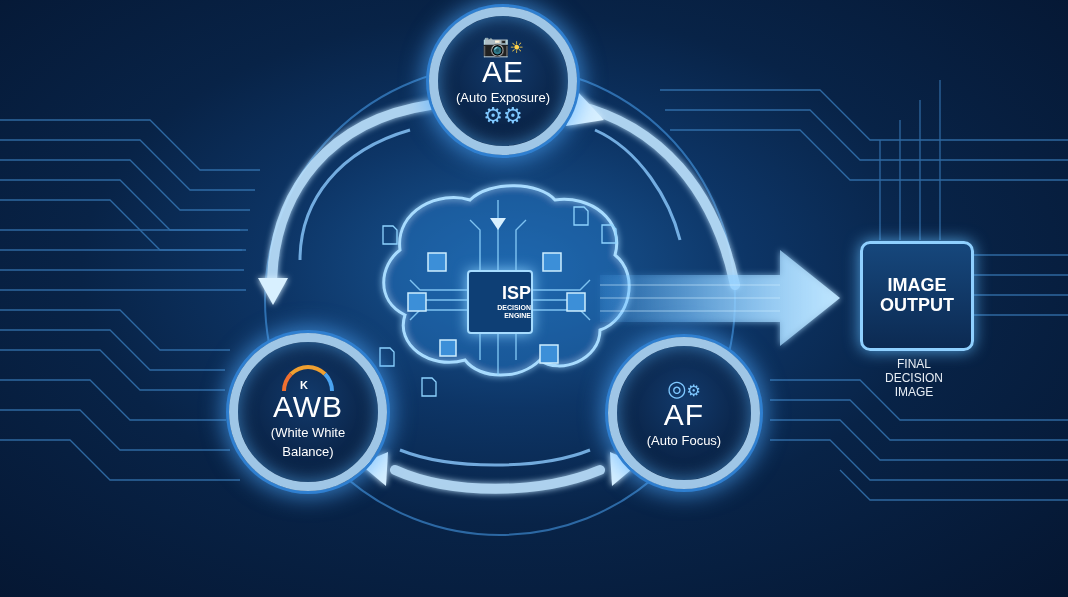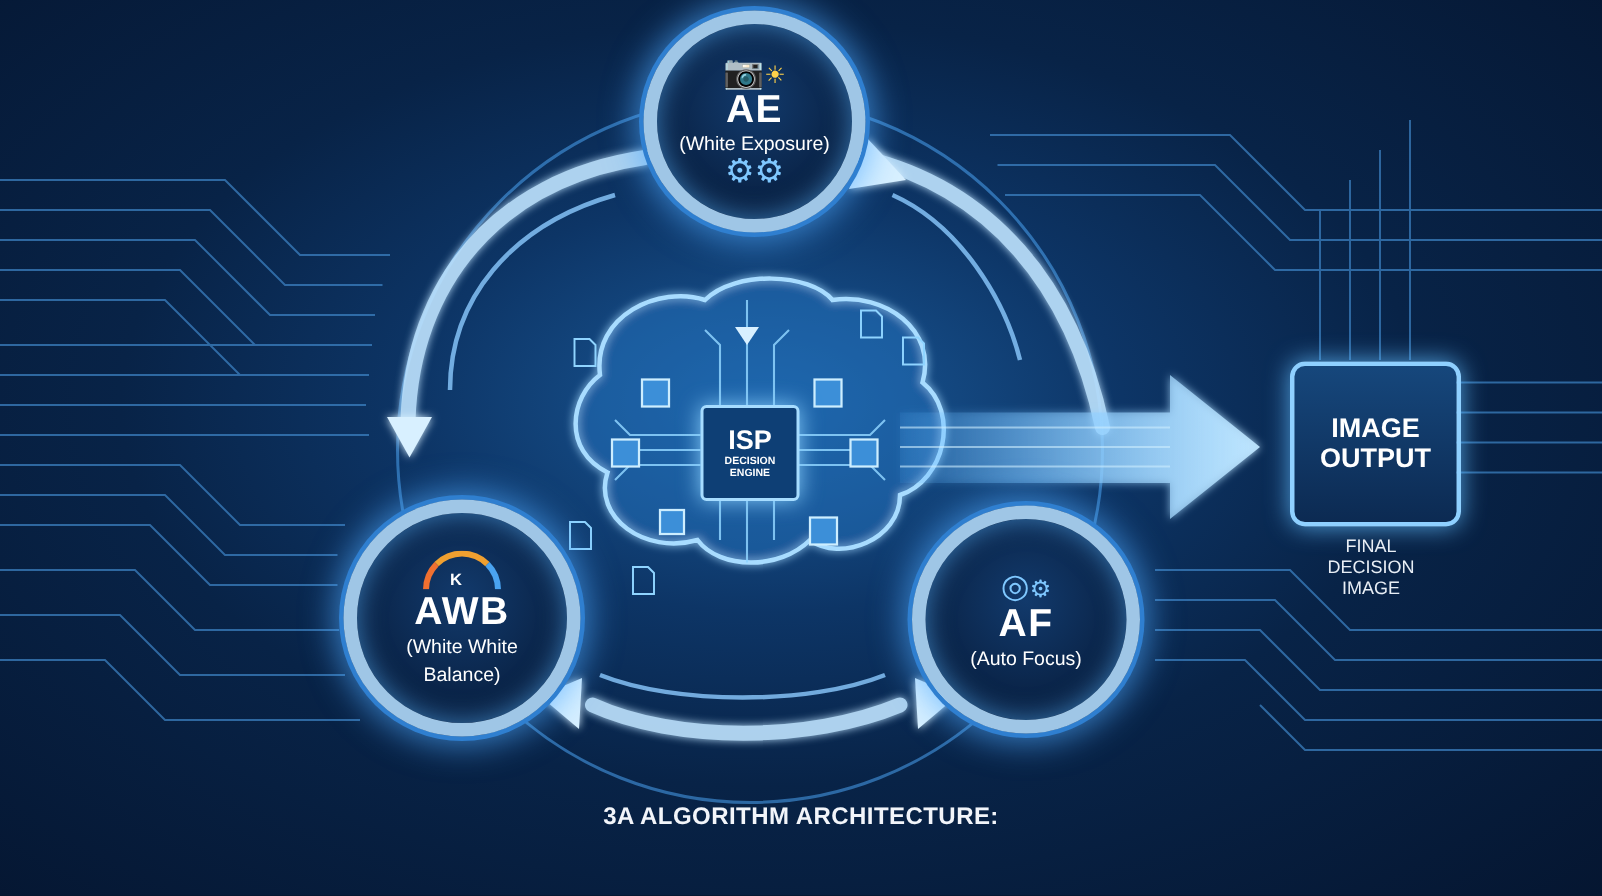--- a/index.html
+++ b/index.html
@@ -5,25 +5,25 @@
   html,body{margin:0;padding:0;}
   body{width:1068px;height:597px;overflow:hidden;background:#06162e;font-family:"Liberation Sans",sans-serif;}
   .stage{position:relative;width:1068px;height:597px;
     background:radial-gradient(ellipse at 48% 45%, #1a5a9a 0%, #0d3566 30%, #082347 55%, #051631 100%);overflow:hidden;}
   svg.bg{position:absolute;left:0;top:0;}
   .node{position:absolute;border-radius:50%;
     background:radial-gradient(circle at 50% 40%, #123a6c 0%, #0a2448 60%, #071a36 100%);
     border:9px solid #9fc6e6;
     box-shadow:0 0 0 3px #2f7fd0, 0 0 22px 6px rgba(80,170,255,.65), inset 0 0 18px rgba(90,180,255,.6);
     display:flex;flex-direction:column;align-items:center;justify-content:center;color:#fff;text-align:center;}
-  .node .abbr{font-weight:bold;font-size:26px;letter-spacing:1px;line-height:1;}
+  .node .abbr{font-weight:normal;font-size:30px;letter-spacing:1px;line-height:1;}
   .node .full{font-size:13px;line-height:1.15;margin-top:4px;}
   .node .ico{color:#7fc8ff;font-size:22px;line-height:1;}
   .isp-chip{position:absolute;left:467px;top:270px;width:62px;height:60px;border:2px solid #a6dcff;border-radius:4px;
-    background:#0e3f75;box-shadow:0 0 14px rgba(140,210,255,.9);color:#fff;text-align:center;display:flex;flex-direction:column;justify-content:center;}
+    background:#0e3f75;box-shadow:0 0 14px rgba(140,210,255,.9);color:#fff;text-align:right;display:flex;flex-direction:column;justify-content:center;}
   .isp-chip .t1{font-size:18px;font-weight:bold;line-height:1;}
   .isp-chip .t2{font-size:7px;font-weight:bold;line-height:1.2;margin-top:2px;}
   .out-box{position:absolute;left:860px;top:241px;width:108px;height:104px;border:3px solid #8fd0ff;border-radius:10px;
     background:linear-gradient(180deg,#16477c,#0c2a52);box-shadow:0 0 16px rgba(100,190,255,.8);
     display:flex;flex-direction:column;justify-content:center;align-items:center;color:#fff;font-weight:bold;font-size:18px;line-height:1.1;}
   .out-caption{position:absolute;left:860px;top:358px;width:108px;text-align:center;color:#e8eef5;font-weight:normal;font-size:12px;line-height:1.15;}
   .caption{position:absolute;left:0;width:1068px;text-align:center;color:#f2f5fa;font-weight:bold;font-size:16px;letter-spacing:.3px;}
 </style>
 </head>
 <body>
@@ -137,21 +137,21 @@
     <g stroke="#cdeeff" stroke-width="1.2" opacity="0.6">
       <line x1="600" y1="285" x2="780" y2="285"></line>
         <line x1="600" y1="298" x2="780" y2="298"></line>
         <line x1="600" y1="311" x2="780" y2="311"></line>
     </g>
   </svg>
 
   <div class="node" style="left:429px;top:7px;width:130px;height:130px;">
     <div class="ico">📷<span style="color:#ffd24a;font-size:16px">☀</span></div>
     <div class="abbr">AE</div>
-    <div class="full">(White Exposure)</div>
+    <div class="full">(Auto Exposure)</div>
     <div class="ico">⚙⚙</div>
   </div>
 
   <div class="node" style="left:229px;top:333px;width:140px;height:140px;">
     <div style="width:44px;height:22px;border-radius:44px 44px 0 0;border:4px solid;border-color:#f0a030 #4aa3f0 transparent #f07030;border-bottom:none;position:relative;margin-bottom:1px;">
       <span style="position:absolute;left:14px;top:10px;color:#fff;font-weight:bold;font-size:11px">K</span>
     </div>
     <div class="abbr">AWB</div>
     <div class="full">(White White</div>
     <div class="full" style="margin-top:4px">Balance)</div>
@@ -172,14 +172,13 @@
   <div class="out-box">
     <div>IMAGE</div>
     <div>OUTPUT</div>
   </div>
   <div class="out-caption">
     <div>FINAL</div>
     <div>DECISION</div>
     <div>IMAGE</div>
   </div>
 
-  <div class="caption" style="top:536px">3A ALGORITHM ARCHITECTURE:</div>
 </div>
 
 </body></html>

